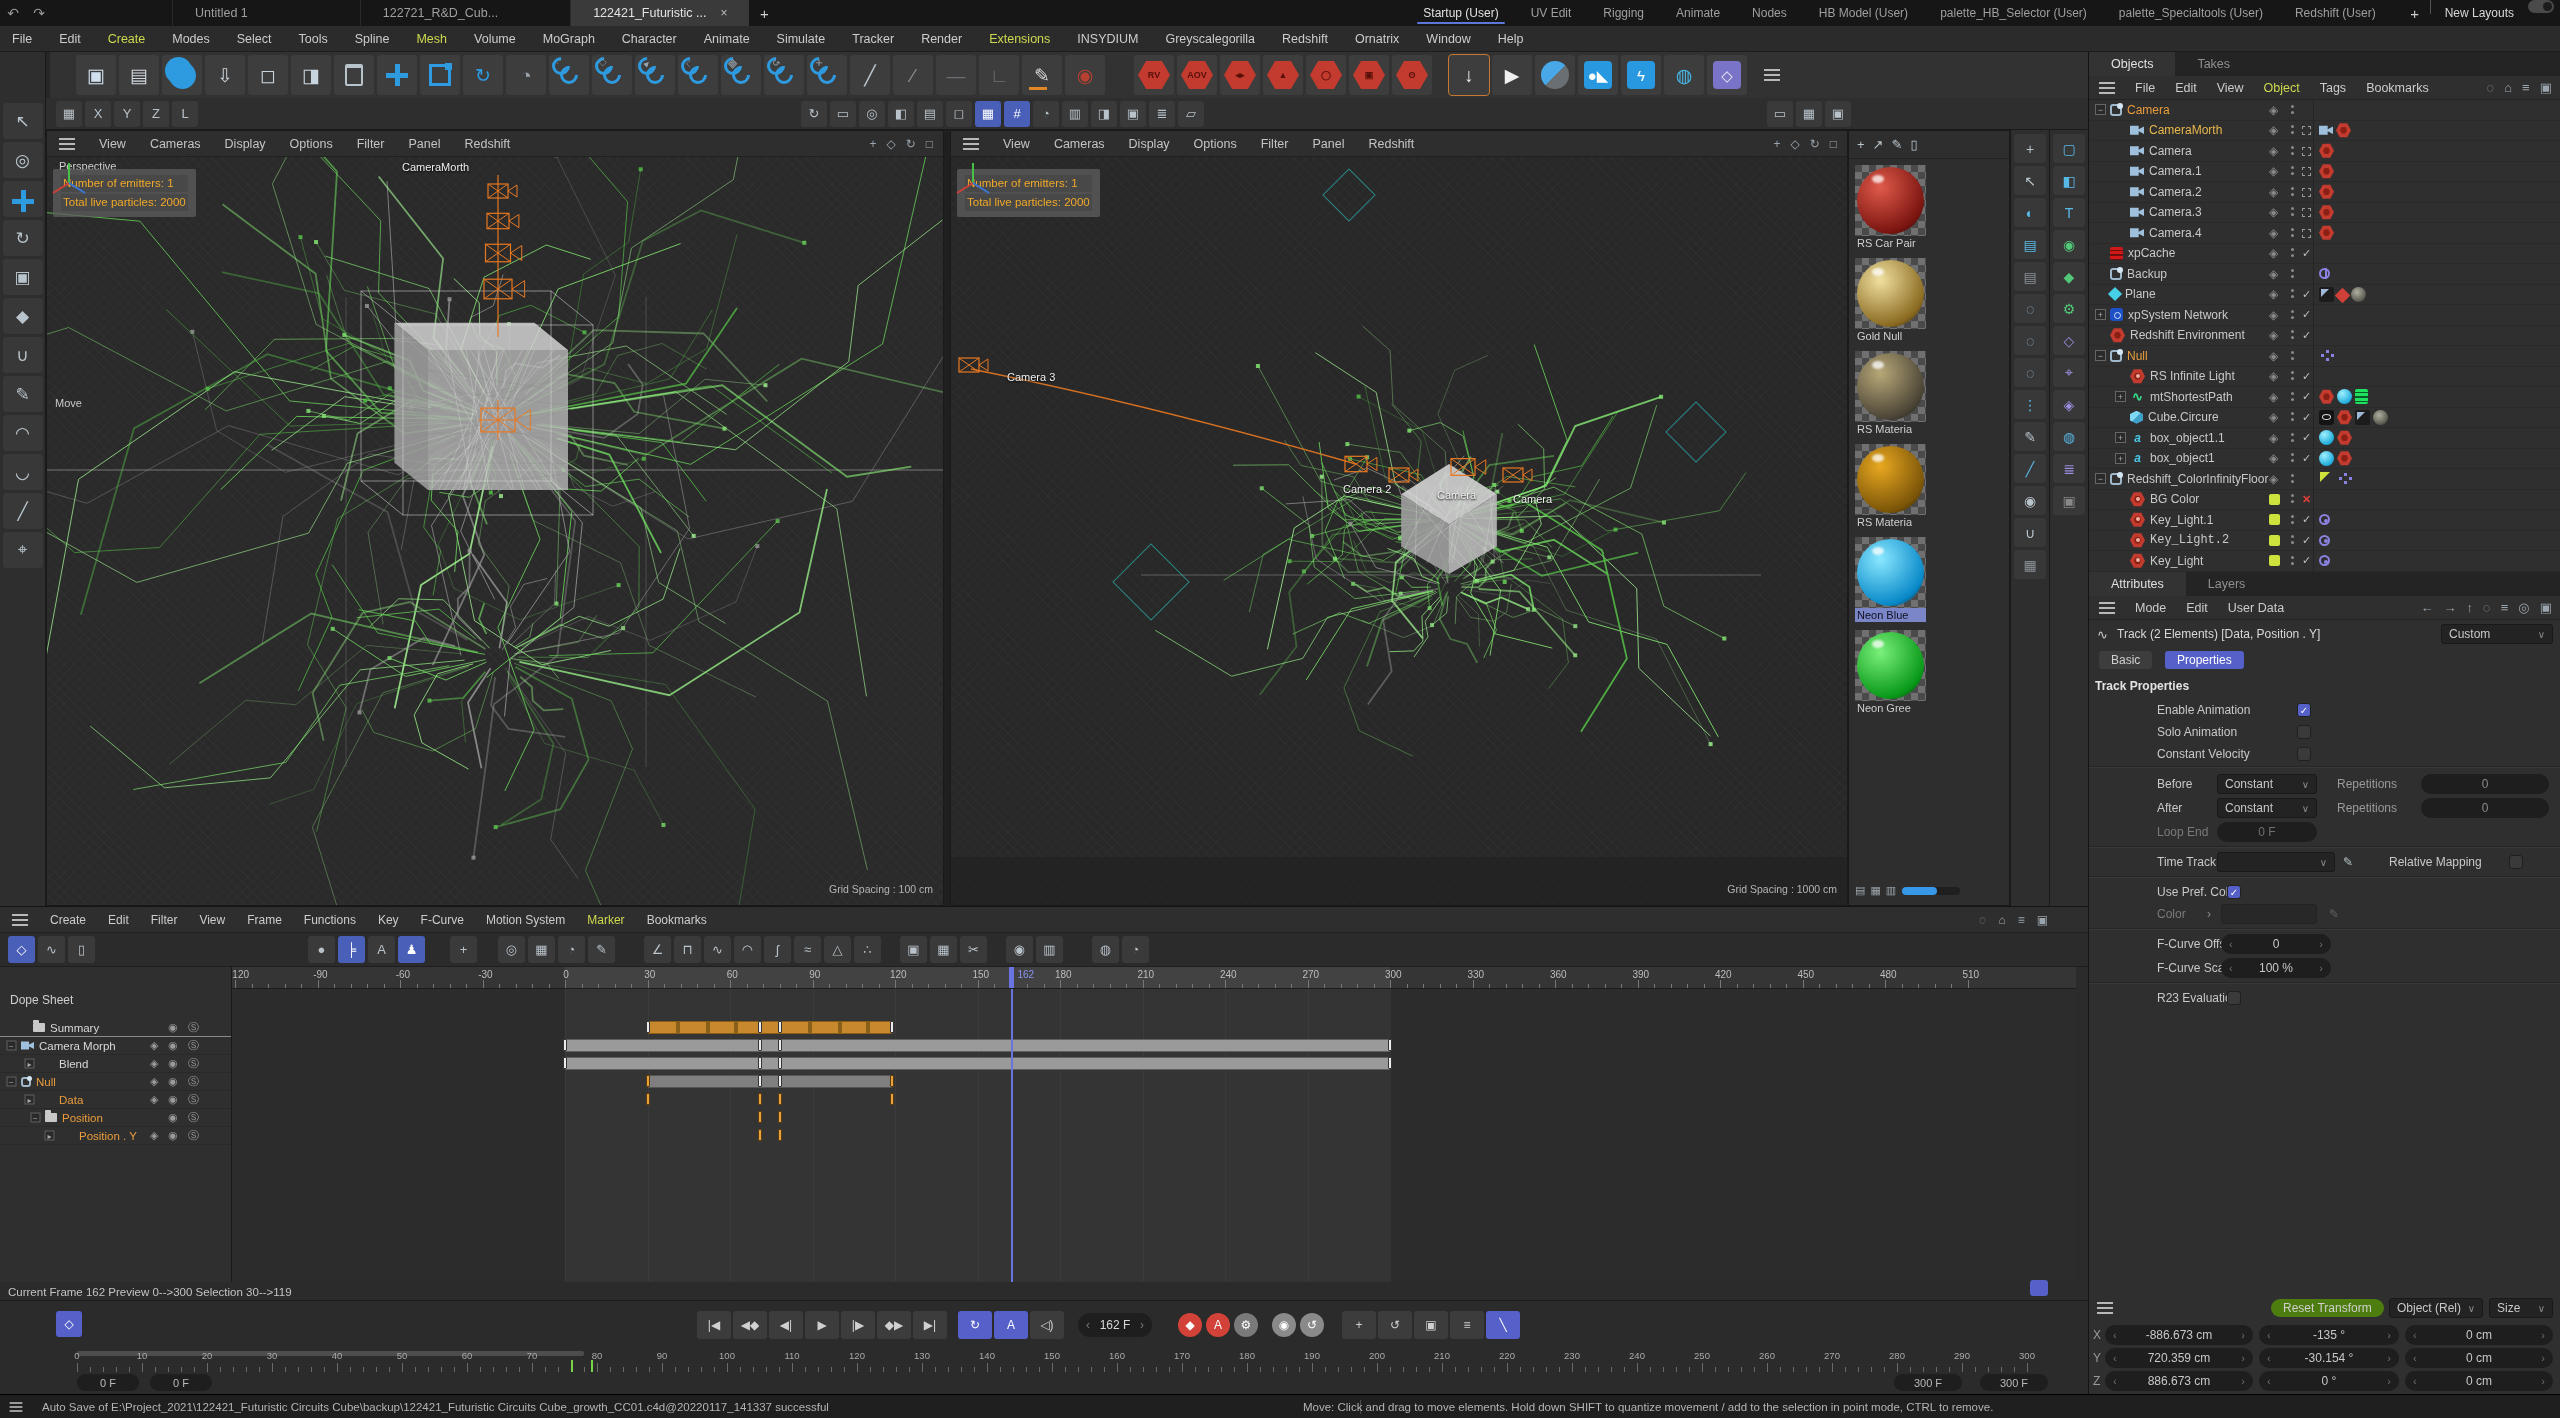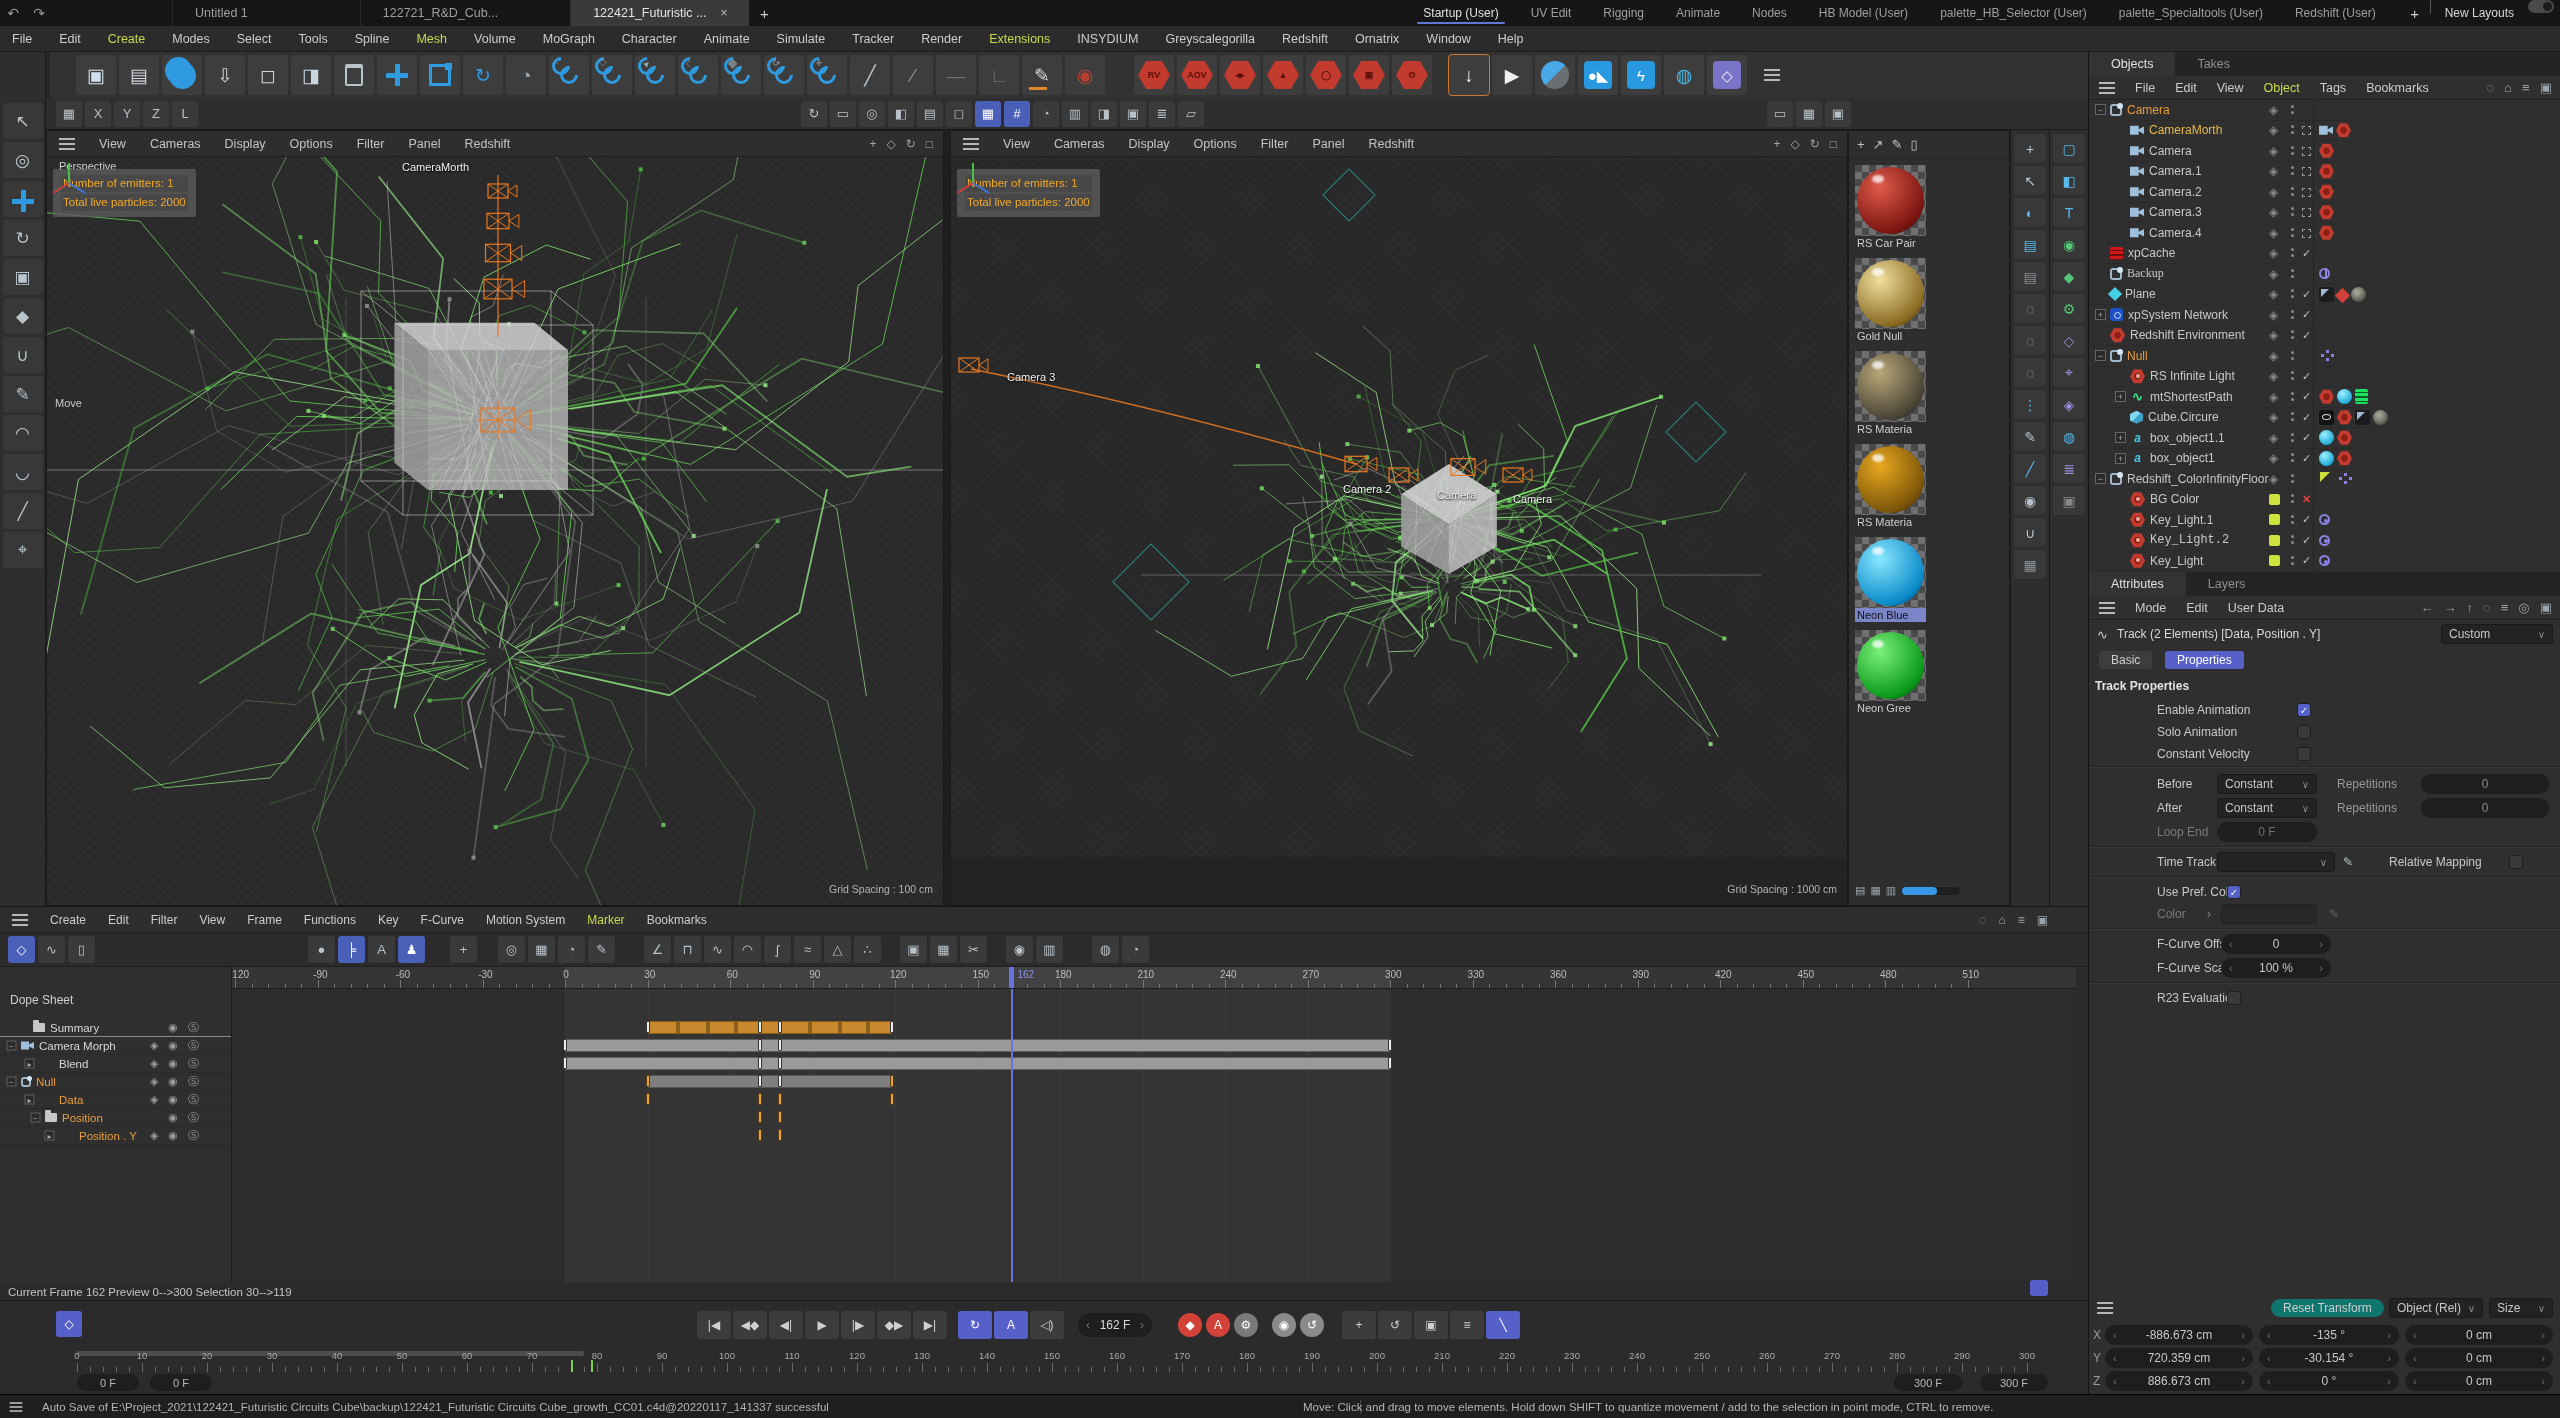--- a/index.html
+++ b/index.html
@@ -143,21 +143,21 @@
   .cb.on{background:#5560c8;}
   .cb.on::after{content:"✓";}
   .csel{background:#232323;border:1px solid #191919;border-radius:3px;color:#c8c8c8;display:flex;justify-content:space-between;align-items:center;padding:0 7px;height:20px;font-size:12px;}
   .csel .chev{color:#8a8a8a;font-size:10px;}
   .stepf{background:#1e1e1e;border-radius:10px;display:flex;justify-content:space-between;align-items:center;padding:0 8px;height:20px;font-size:12px;color:#c8c8c8;}
   .stepf .ar{color:#6f6f6f;font-size:11px;}
   .adiv{position:absolute;left:0;right:0;height:1px;background:#262626;box-shadow:0 1px 0 #383838;}
   .btn{border-radius:3px;padding:2px 12px;font-size:12px;background:#3d3d3d;color:#cfcfcf;}
   .btn.blue{background:#5560c8;color:#fff;}
   
-  .pill{background:#0f766e;border-radius:10px;padding:2px 12px;font-size:12px;color:#cfcfcf;}
+  .pill{background:#4d7c0f;border-radius:10px;padding:2px 12px;font-size:12px;color:#cfcfcf;}
   
   .timeline{position:absolute;left:0;top:906px;width:2088px;height:394px;background:#2b2b2b;border-top:1px solid #141414;}
   .tlmenu{position:absolute;left:0;top:0;right:0;height:26px;display:flex;align-items:center;gap:22px;padding-left:12px;background:#2e2e2e;border-bottom:1px solid #202020;}
   .tltools{position:absolute;left:0;top:26px;right:0;height:34px;display:flex;align-items:center;background:#2b2b2b;border-bottom:1px solid #1e1e1e;padding-left:8px;}
   .ttile{width:27px;height:27px;background:#3a3a3a;border-radius:3px;display:flex;align-items:center;justify-content:center;color:#b8c2ca;font-size:13px;margin-right:3px;flex:none;}
   .ttile.on{background:#4a5fb8;color:#fff;}
   .dslist{position:absolute;left:0;top:60px;width:232px;bottom:18px;background:#2f2f2f;border-right:1px solid #1a1a1a;}
   .dstitle{position:absolute;left:10px;top:26px;font-size:12px;color:#cfcfcf;}
   .dsrows{position:absolute;left:0;top:52px;right:0;}
   .dsrow{position:relative;height:18px;display:flex;align-items:center;border-bottom:1px solid rgba(0,0,0,.12);}
@@ -1331,21 +1331,21 @@
           <span class="layer">◈</span>
           <span class="dots"></span>
           <span class="vis v-check"></span>
           <span class="tagwrap"></span>
         </div>
 
         <div class="orow">
           <span style="display: inline-block; flex: 0 0 auto; width: 2px;"></span>
           <span class="exp"></span>
           <span class="ti i-null"></span>
-          <span class="oname" style="color: rgb(200, 200, 200); font-family: Liberation Serif, serif;">Backup</span>
+          <span class="oname" style="color: rgb(200, 200, 200);">Backup</span>
           <span class="layer">◈</span>
           <span class="dots"></span>
           <span class="vis"></span>
           <span class="tagwrap">
             <span class="tag tg-xp"></span>
           </span>
         </div>
 
         <div class="orow">
           <span style="display: inline-block; flex: 0 0 auto; width: 2px;"></span>

